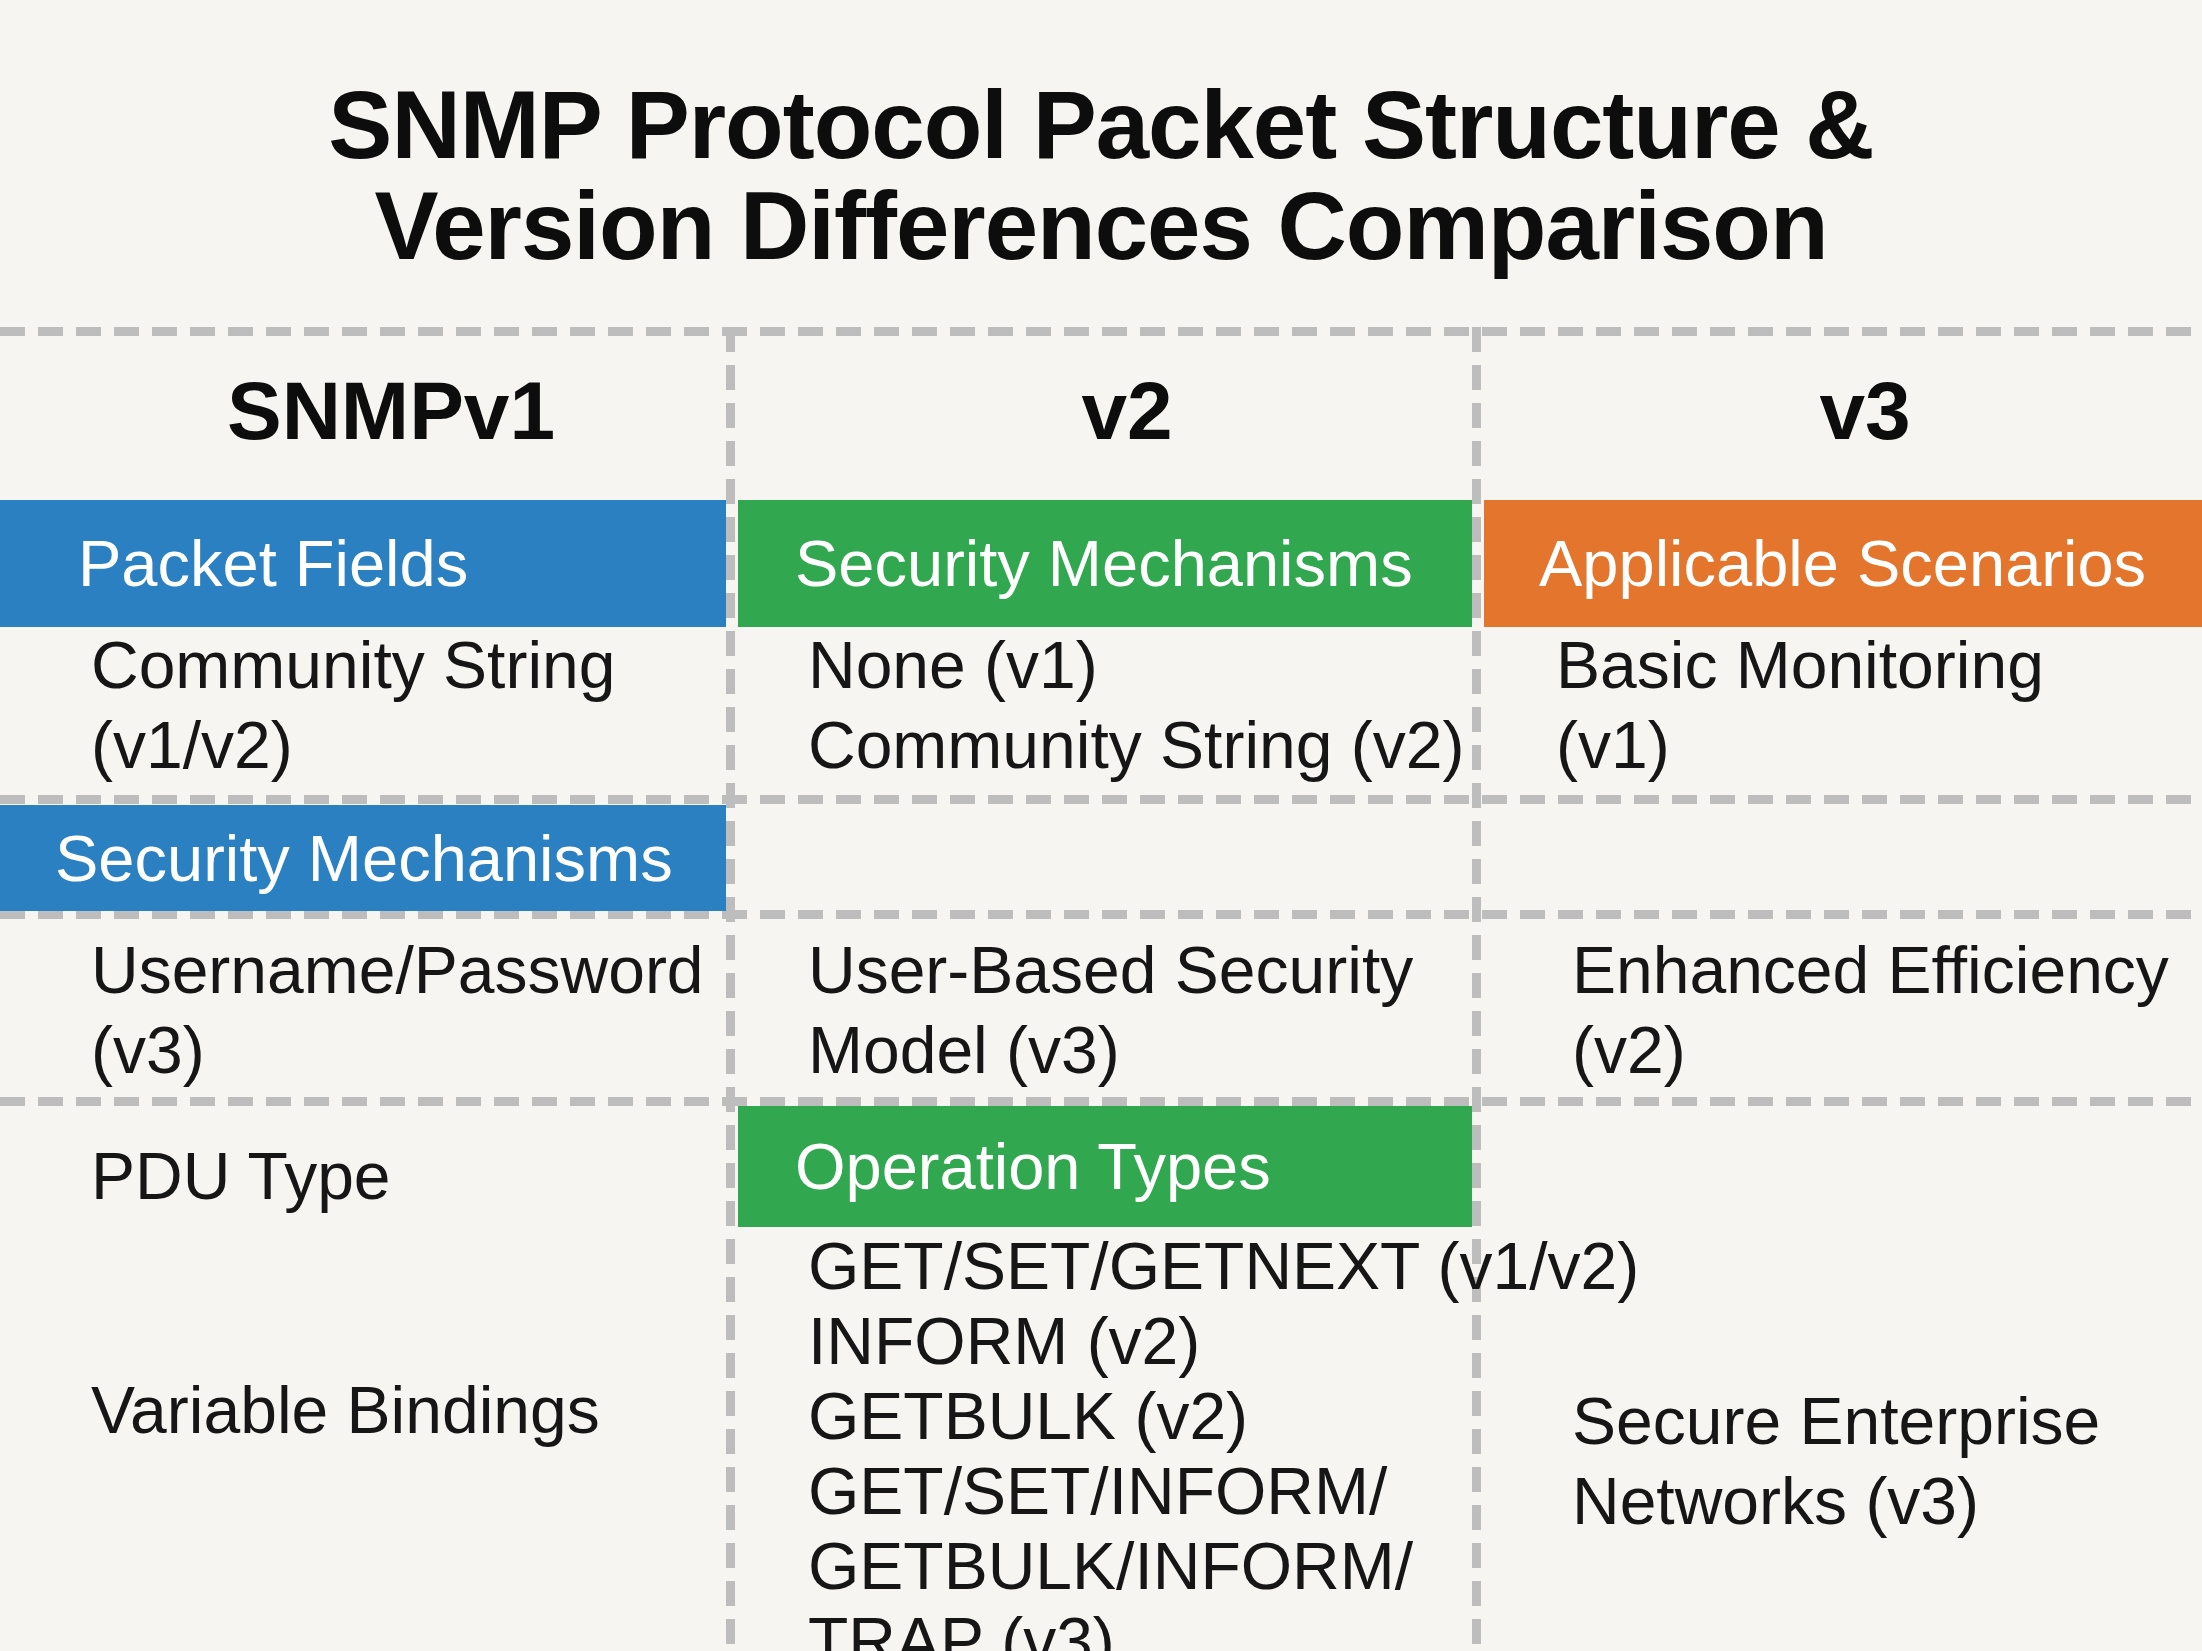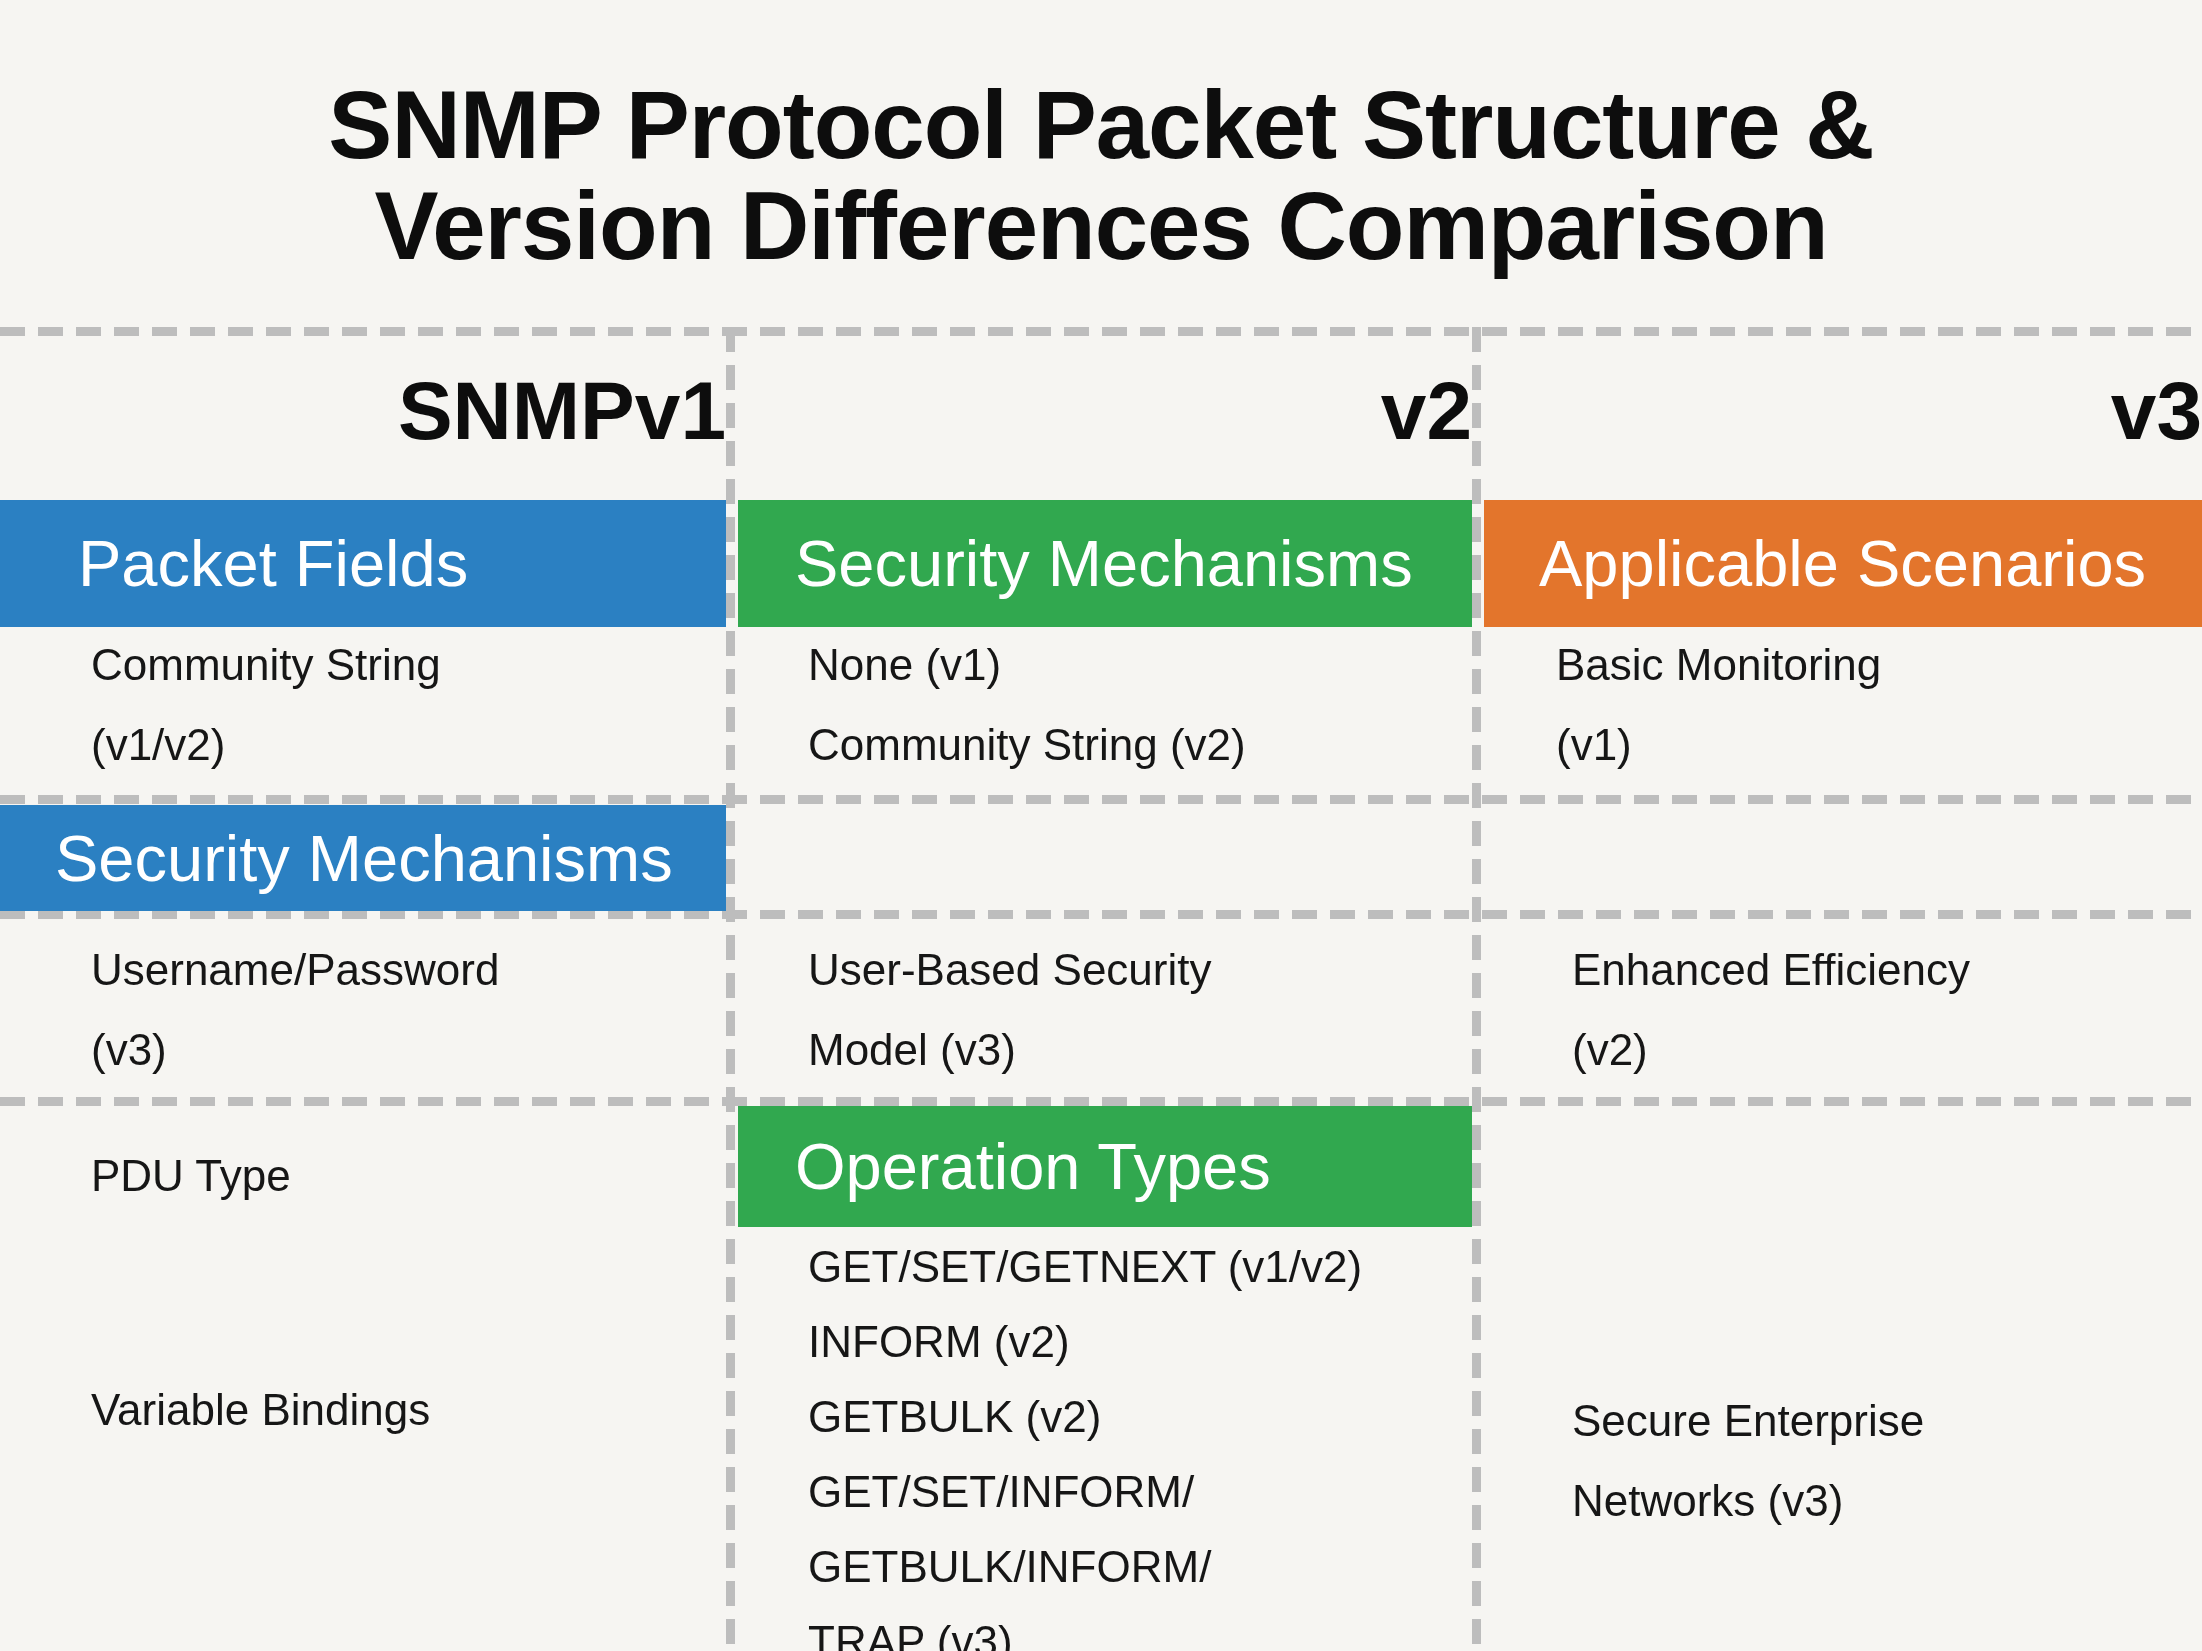--- a/index.html
+++ b/index.html
@@ -25,21 +25,21 @@
   }
   .hl-1{top:287px}.hl-2{top:755px}.hl-3{top:870px}.hl-4{top:1057px}
   .vline{
     position:absolute;top:287px;height:1365px;width:8.6px;
     background-image:repeating-linear-gradient(180deg,#bdbdbd 0 25px,transparent 25px 38px);
   }
   .vl-1{left:726px}.vl-2{left:1472px}
   
   .colhdr{
     position:absolute;top:323px;font-size:82px;font-weight:bold;
-    text-align:right;color:#0d0d0d;line-height:96px;
+    text-align:center;color:#0d0d0d;line-height:96px;padding-left:28px;
   }
   .col1{left:0;width:726px}.col2{left:726px;width:746px}.col3{left:1472px;width:730px}
   
   .band{
     position:absolute;display:flex;align-items:center;
     color:#ffffff;font-size:65px;line-height:1;
   }
   .band .lbl{padding-left:57px;white-space:nowrap;}
   .band-blue{background:#2b80c2}
   .band-green{background:#31a84f}
@@ -47,21 +47,21 @@
   .b-packet{left:0;top:460px;width:726px;height:127px}
   .b-packet .lbl{padding-left:78px}
   .b-secgreen{left:738px;top:460px;width:734px;height:127px}
   .b-appscen{left:1484px;top:460px;width:719px;height:127px}
   .b-appscen .lbl{padding-left:55px}
   .b-secblue{left:0;top:765px;width:726px;height:106px}
   .b-secblue .lbl{padding-left:55px}
   .b-optypes{left:738px;top:1066px;width:734px;height:121px}
   
   .cell{
-    position:absolute;font-size:44px;line-height:80px;color:#161616;
+    position:absolute;font-size:66px;line-height:80px;color:#161616;
     white-space:nowrap;
   }
   .cell-ops{line-height:75px;}
   .p-community{left:91px;top:585px}
   .p-nonecomm{left:808px;top:585px}
   .p-basicmon{left:1556px;top:585px}
   .p-userpass{left:91px;top:890px}
   .p-usm{left:808px;top:890px}
   .p-enheff{left:1572px;top:890px}
   .p-pdutype{left:91px;top:1096px}

